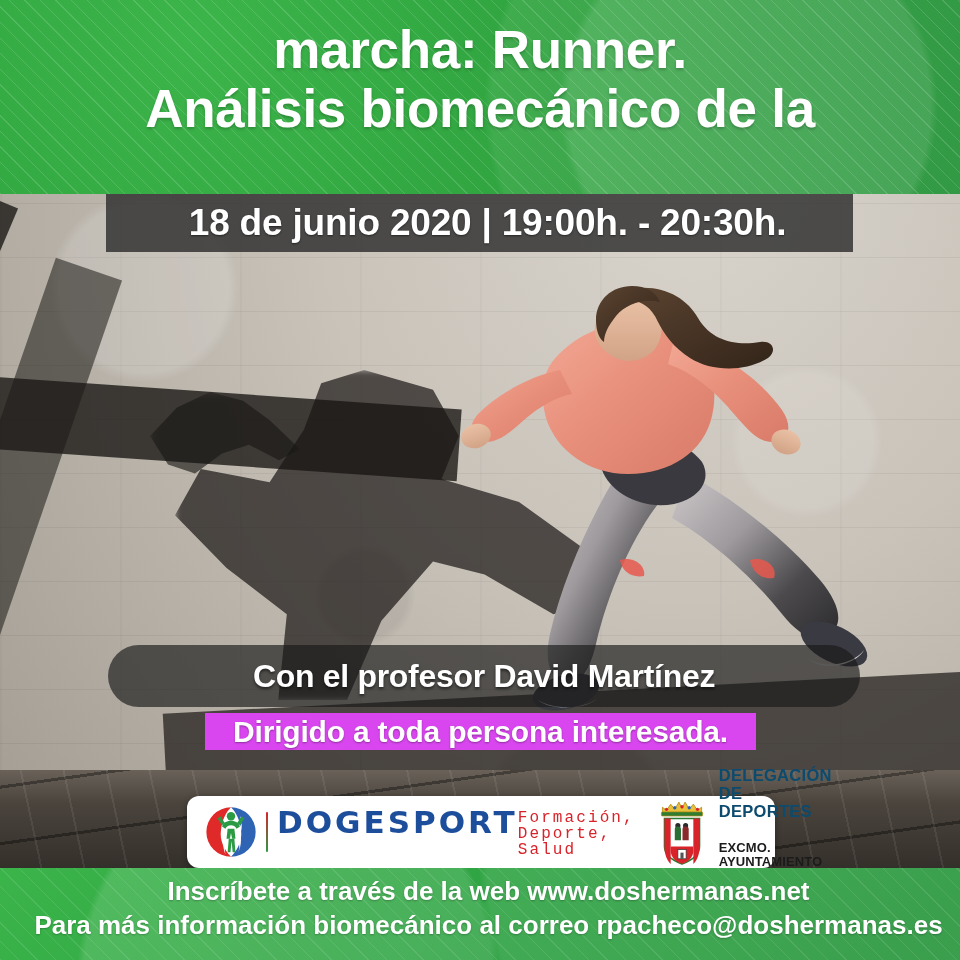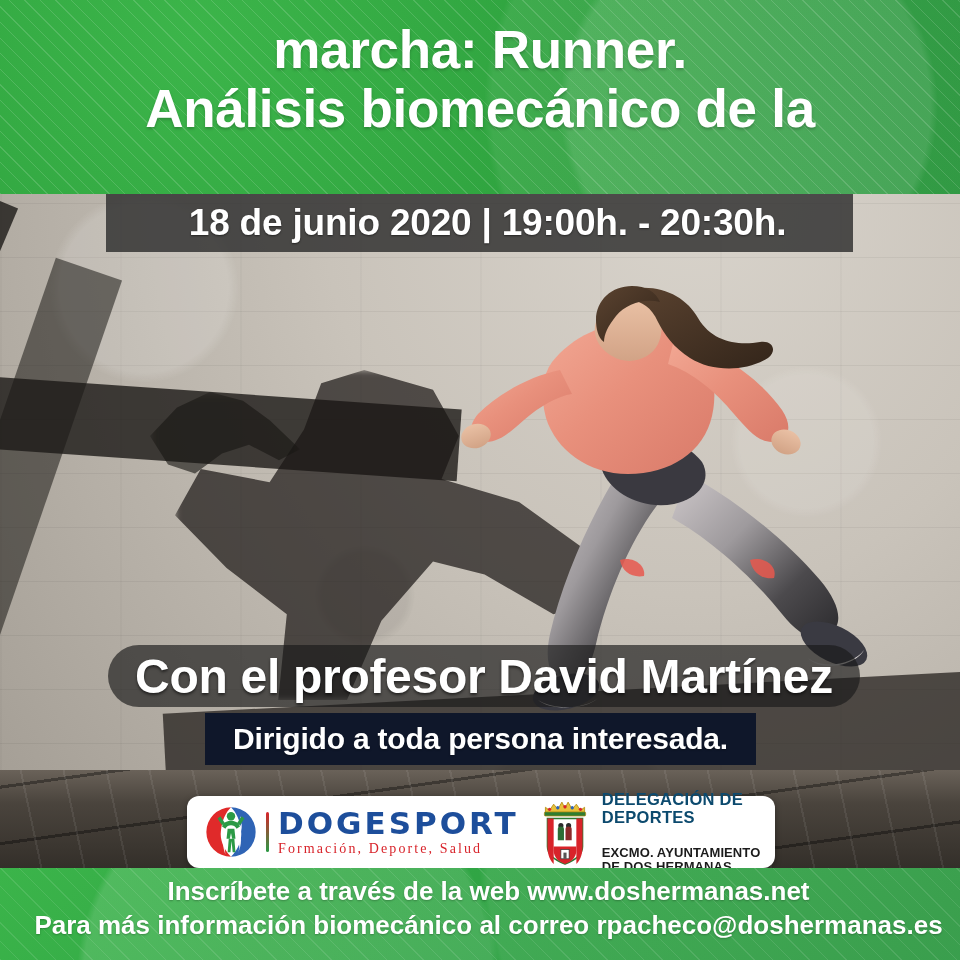--- a/index.html
+++ b/index.html
@@ -89,51 +89,51 @@
     text-shadow:0 1px 2px rgba(0,0,0,.5);white-space:nowrap;
   }
 
   
   .prof-pill{
     position:absolute;left:108px;top:645px;width:752px;height:62px;
     background:rgba(26,26,26,.66);border-radius:34px;
     display:flex;align-items:center;justify-content:center;
   }
   .prof-text{
-    color:#fff;font-weight:bold;font-size:48px;letter-spacing:-.3px;
+    color:#fff;font-weight:bold;font-size:32px;letter-spacing:-.3px;
     text-shadow:0 2px 3px rgba(0,0,0,.55);white-space:nowrap;
   }
 
   
   .audience-bar{
-    position:absolute;left:205px;top:713px;width:551px;height:52px;
-    background:#0f172a;display:flex;align-items:center;justify-content:center;
+    position:absolute;left:205px;top:713px;width:551px;height:37px;
+    background:#d946ef;display:flex;align-items:center;justify-content:center;
   }
   .audience-text{
     color:#fff;font-weight:bold;font-size:30px;letter-spacing:-.2px;
     text-shadow:0 1px 2px rgba(0,0,0,.35);white-space:nowrap;
   }
 
   
   .logo-card{
     position:absolute;left:187px;top:796px;width:588px;height:72px;
     background:#fff;border-radius:12px;
     display:flex;align-items:center;box-shadow:0 2px 6px rgba(0,0,0,.35);
   }
   .dogesport{display:flex;align-items:center;padding-left:16px;}
   .doge-mark{width:56px;height:56px;flex:0 0 56px;}
   .doge-divider{width:3px;height:40px;background:linear-gradient(180deg,#d8232a,#2b9a45);margin:0 9px 0 7px;border-radius:2px;}
-  .doge-words{display:flex;flex-direction:column;justify-content:flex-end;}
+  .doge-words{display:flex;flex-direction:row;justify-content:flex-end;}
   .doge-name{
     font-size:31px;font-weight:bold;color:#1d4e9b;letter-spacing:3px;line-height:1;
     font-family:"DejaVu Sans", sans-serif;
   }
   .doge-tag{
-    font-size:14px;color:#d8232a;letter-spacing:2.1px;margin-top:3px;line-height:1;
-    font-family:Liberation Serif, serif;
+    font-size:16px;color:#d8232a;letter-spacing:2.1px;margin-top:3px;line-height:1;
+    font-family:Liberation Mono, monospace;
   }
   .delegacion{display:flex;align-items:center;margin-left:20px;}
   .shield{width:52px;height:66px;flex:0 0 52px;}
   .deleg-words{margin-left:11px;display:flex;flex-direction:column;}
   .deleg-title{font-size:16.5px;font-weight:bold;color:#0c4a6e;letter-spacing:.3px;line-height:1.1;}
   .deleg-sub{font-size:13px;font-weight:bold;color:#1b1b1b;letter-spacing:.1px;margin-top:20px;line-height:1.1;}
 
   
   .footer{
     position:absolute;left:0;top:868px;width:960px;height:92px;

